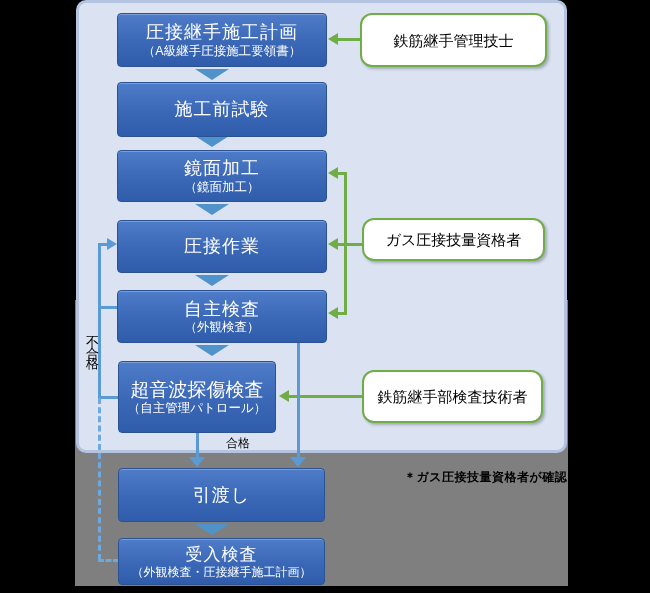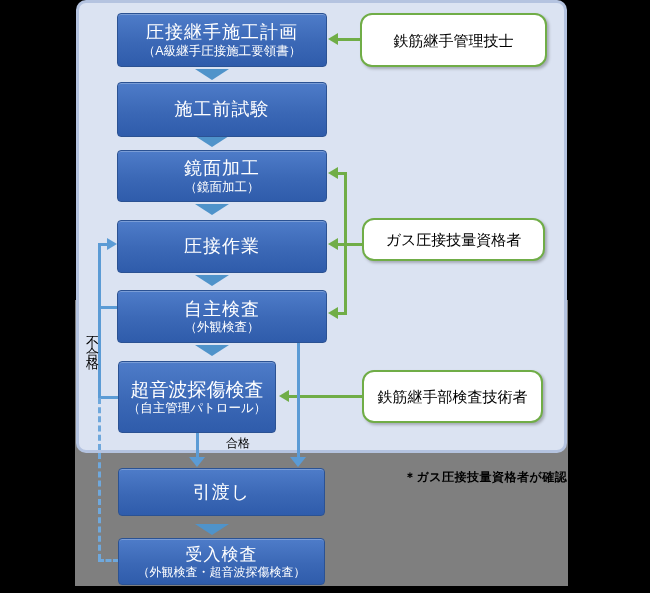--- a/index.html
+++ b/index.html
@@ -71,26 +71,26 @@
   <span class="t">圧接作業</span>
 </div>
 <div class="abs fbox" style="top:290px;height:53px;">
   <span class="t">自主検査</span>
   <span class="s">（外観検査）</span>
 </div>
 <div class="abs fbox" style="top:361px;height:72px;left:118px;width:158px;">
   <span class="t" style="font-size:19px;letter-spacing:0;">超音波探傷検査</span>
   <span class="s">（自主管理パトロール）</span>
 </div>
-<div class="abs fbox" style="top:468px;height:48px;left:118px;width:207px;">
+<div class="abs fbox" style="top:468px;height:54px;left:118px;width:207px;">
   <span class="t">引渡し</span>
 </div>
 <div class="abs fbox" style="top:538px;height:47px;left:118px;width:207px;">
   <span class="t" style="font-size:17px;">受入検査</span>
-  <span class="s" style="font-size:12px;">（外観検査・超音波探傷検査）</span>
+  <span class="s" style="font-size:12px;">（外観検査・圧接継手施工計画）</span>
 </div>
 
 <div class="abs chev" style="left:195px;top:69px;"></div>
 <div class="abs chev" style="left:195px;top:136px;"></div>
 <div class="abs chev" style="left:195px;top:204px;"></div>
 <div class="abs chev" style="left:195px;top:275px;"></div>
 <div class="abs chev" style="left:195px;top:345px;"></div>
 <div class="abs chev" style="left:195px;top:524px;"></div>
 
 <div class="abs wbox" style="left:360px;top:13px;width:187px;height:54px;">

